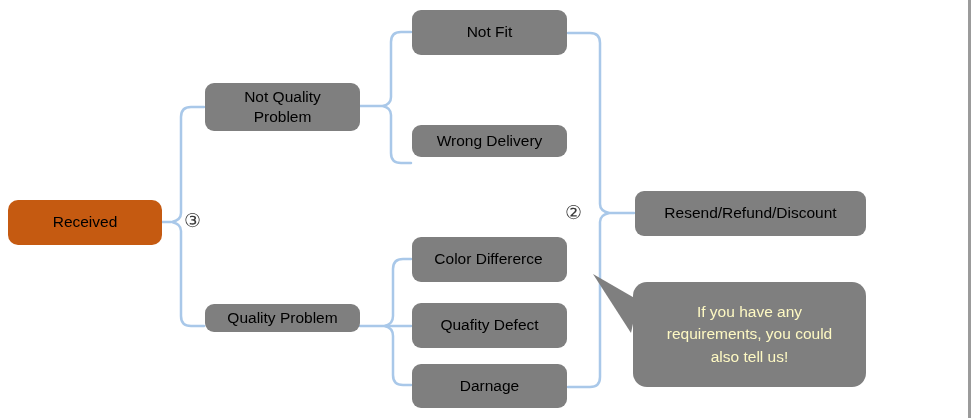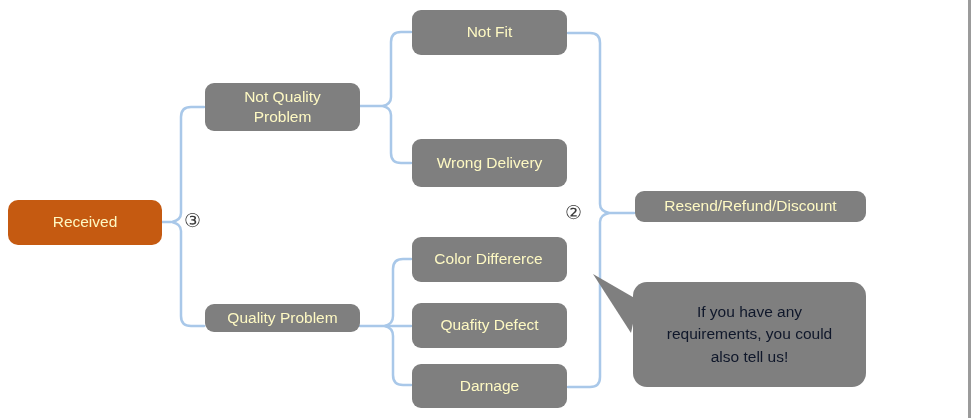--- a/index.html
+++ b/index.html
@@ -9,44 +9,44 @@
     background:#ffffff;
     font-family:"Liberation Sans", sans-serif;
     overflow:hidden;
   }
   .wires{position:absolute;left:0;top:0;width:972px;height:418px;}
   .node{
     position:absolute;
     display:flex;align-items:center;justify-content:center;
     text-align:center;
     background:#7F7F7F;
-    color:#fef9c3;
+    color:#000000;
     font-size:15.5px;
     line-height:1.3;
     border-radius:9px;
     box-sizing:border-box;
     padding:0 10px;
   }
   .node.root{
     background:#C55A11;
     border-radius:10px;
     left:8px;top:200px;width:154px;height:45px;
   }
   .node.nq{left:205px;top:83px;width:155px;height:48px;padding:0 28px;}
   .node.notfit{left:412px;top:10px;width:155px;height:45px;}
-  .node.wrong{left:412px;top:139px;width:155px;height:48px;}
+  .node.wrong{left:412px;top:125px;width:155px;height:32px;}
   .node.colordiff{left:412px;top:237px;width:155px;height:45px;padding-left:8px;}
   .node.qp{left:205px;top:304px;width:155px;height:28px;}
   .node.qdefect{left:412px;top:303px;width:155px;height:45px;}
   .node.darnage{left:412px;top:364px;width:155px;height:44px;}
-  .node.outcome{left:635px;top:191px;width:231px;height:31px;}
+  .node.outcome{left:635px;top:191px;width:231px;height:45px;}
   .bubble{
     position:absolute;
     left:633px;top:282px;width:233px;height:105px;
-    background:#7F7F7F;color:#0f172a;
+    background:#7F7F7F;color:#fef9c3;
     border-radius:14px;
     display:flex;align-items:center;justify-content:center;
     text-align:center;
     font-size:15.5px;line-height:1.45;
     box-sizing:border-box;
     padding:0 24px;
   }
   .marker{
     position:absolute;
     font-size:19px;color:#3A3A3A;

